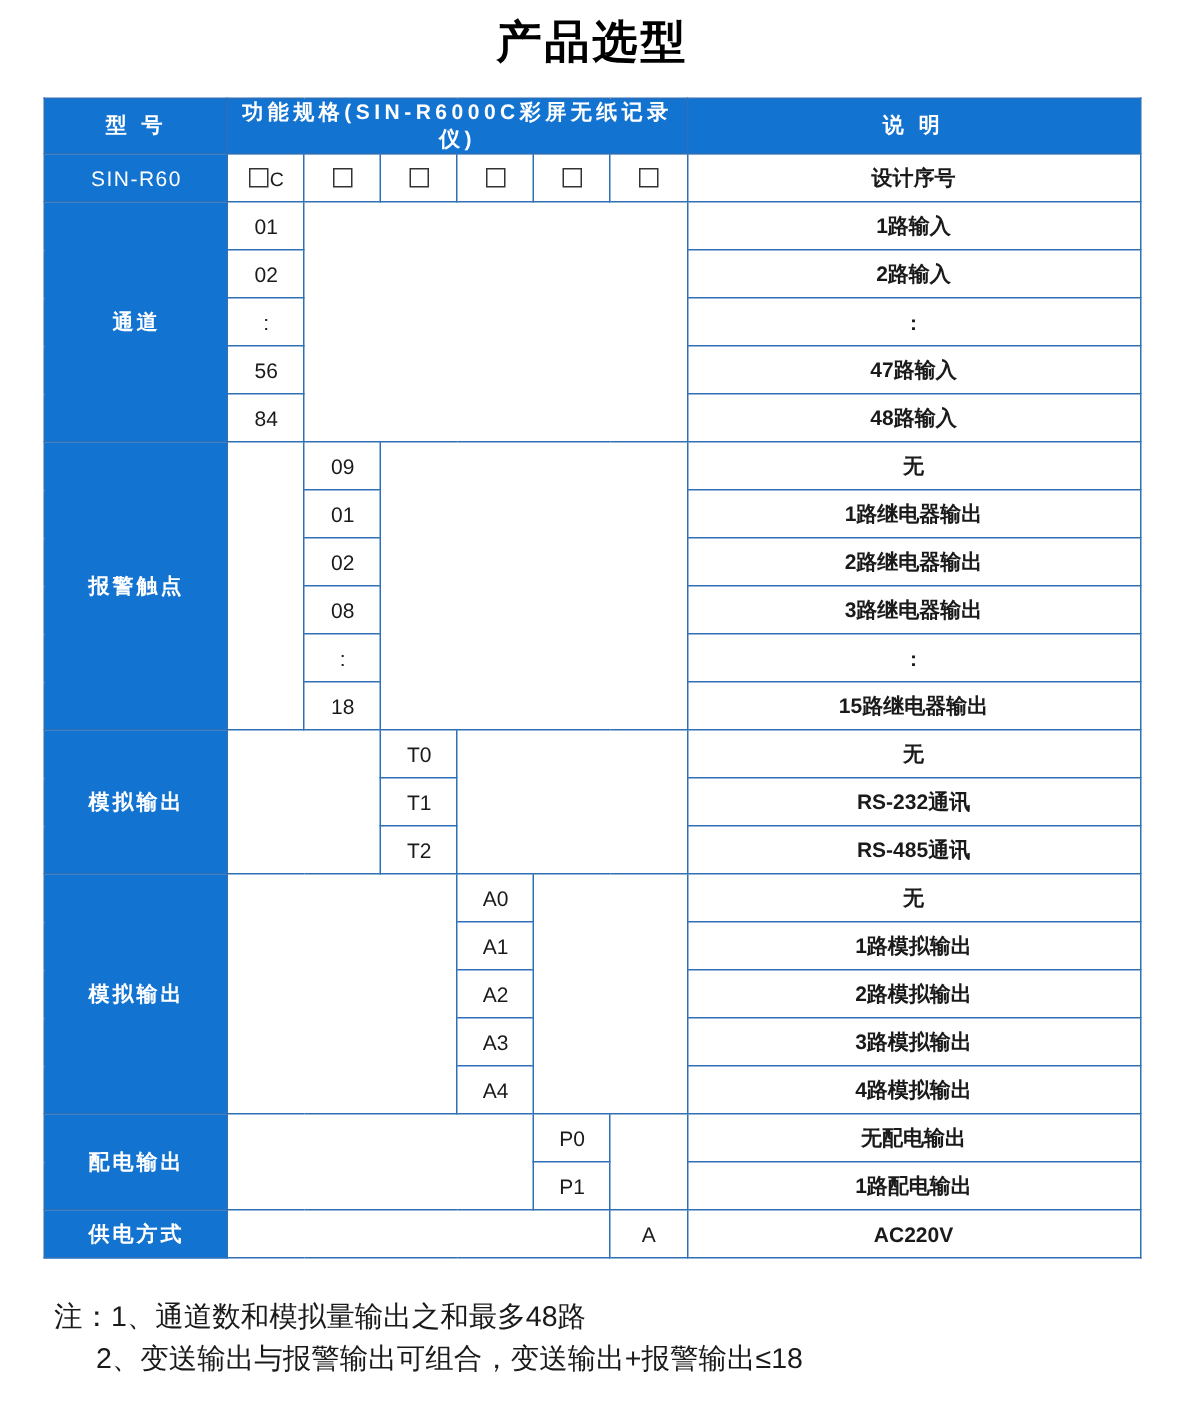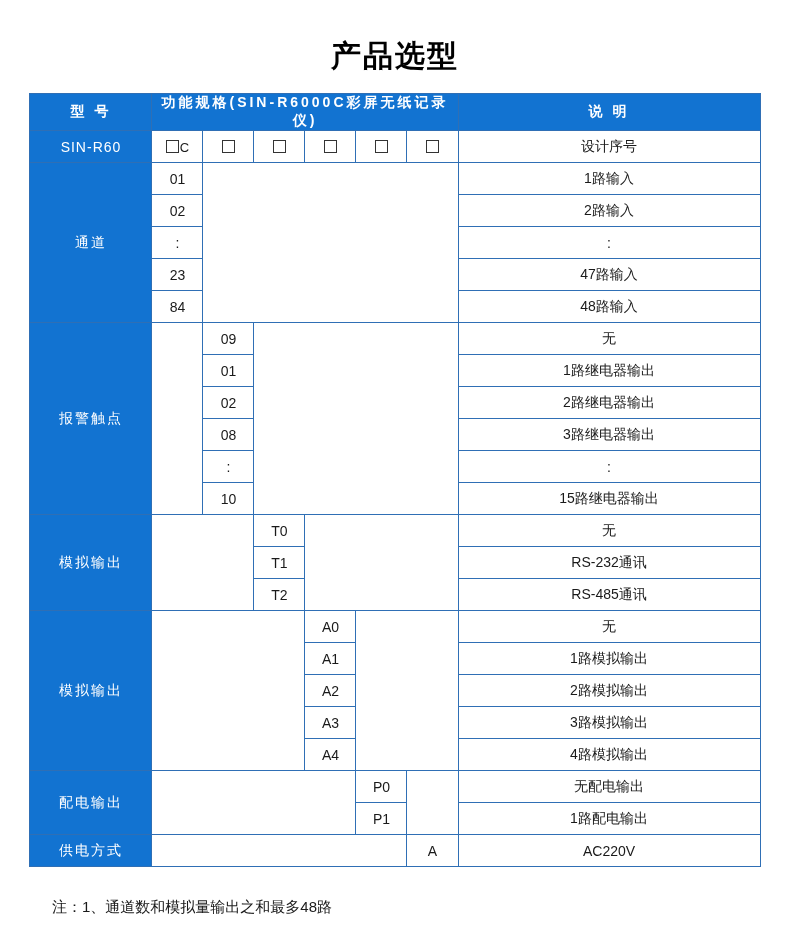--- a/index.html
+++ b/index.html
@@ -18,21 +18,21 @@
     width: 790px;
     height: 934px;
     position: relative;
     box-sizing: border-box;
   }
   .title {
     text-align: center;
     font-size: 30px;
     font-weight: bold;
     color: #000000;
-    padding-top: 36px;
+    padding-top: 8px;
     padding-bottom: 16px;
     letter-spacing: 2px;
   }
   table.spec {
     border-collapse: collapse;
     margin: 0 auto;
     width: 730px;
     table-layout: fixed;
   }
   table.spec td, table.spec th {
@@ -49,21 +49,21 @@
     background: #1273d1 !important;
     color: #ffffff !important;
     font-weight: bold;
     font-size: 16px;
     letter-spacing: 3px;
     height: 36px !important;
   }
   .cat {
     background: #1273d1 !important;
     color: #ffffff !important;
-    font-weight: normal;
+    font-weight: bold;
     font-size: 15px;
     letter-spacing: 2px;
   }
   .modelcell {
     background: #1273d1 !important;
     color: #ffffff !important;
     font-weight: normal;
     font-size: 14px;
     letter-spacing: 1px;
   }
@@ -77,29 +77,30 @@
     height: 11px;
     border: 1px solid #333;
     vertical-align: -1px;
   }
   .boxcell .sqtxt {
     font-size: 13px;
     margin-left: 1px;
   }
   .desc {
     font-size: 14px;
+    font-weight: bold;
   }
   .colon {
     font-size: 15px;
     letter-spacing: 0;
   }
   .notes {
     margin: 26px 0 0 0;
-    padding-left: 52px;
-    font-size: 15px;
+    padding-left: 36px;
+    font-size: 19px;
     line-height: 28px;
     color: #1a1a1a;
   }
   .notes .line2 {
     padding-left: 28px;
   }
 </style>
 </head>
 <body>
 
@@ -145,21 +146,21 @@
       </tr>
       <tr>
         <td>02</td>
         <td class="desc">2路输入</td>
       </tr>
       <tr>
         <td class="colon">:</td>
         <td class="desc colon">:</td>
       </tr>
       <tr>
-        <td>23</td>
+        <td>56</td>
         <td class="desc">47路输入</td>
       </tr>
       <tr>
         <td>84</td>
         <td class="desc">48路输入</td>
       </tr>
 
       <tr>
         <td class="cat" rowspan="6">报警触点</td>
         <td rowspan="6"></td>
@@ -177,21 +178,21 @@
       </tr>
       <tr>
         <td>08</td>
         <td class="desc">3路继电器输出</td>
       </tr>
       <tr>
         <td class="colon">:</td>
         <td class="desc colon">:</td>
       </tr>
       <tr>
-        <td>10</td>
+        <td>18</td>
         <td class="desc">15路继电器输出</td>
       </tr>
 
       <tr>
         <td class="cat" rowspan="3">模拟输出</td>
         <td colspan="2" rowspan="3"></td>
         <td>T0</td>
         <td colspan="3" rowspan="3"></td>
         <td class="desc">无</td>
       </tr>
@@ -244,15 +245,16 @@
         <td class="cat">供电方式</td>
         <td colspan="5"></td>
         <td>A</td>
         <td class="desc">AC220V</td>
       </tr>
     </tbody>
   </table>
 
   <div class="notes">
     <div>注：1、通道数和模拟量输出之和最多48路</div>
+    <div class="line2">2、变送输出与报警输出可组合，变送输出+报警输出≤18</div>
   </div>
 
 </div>
 
 </body></html>

